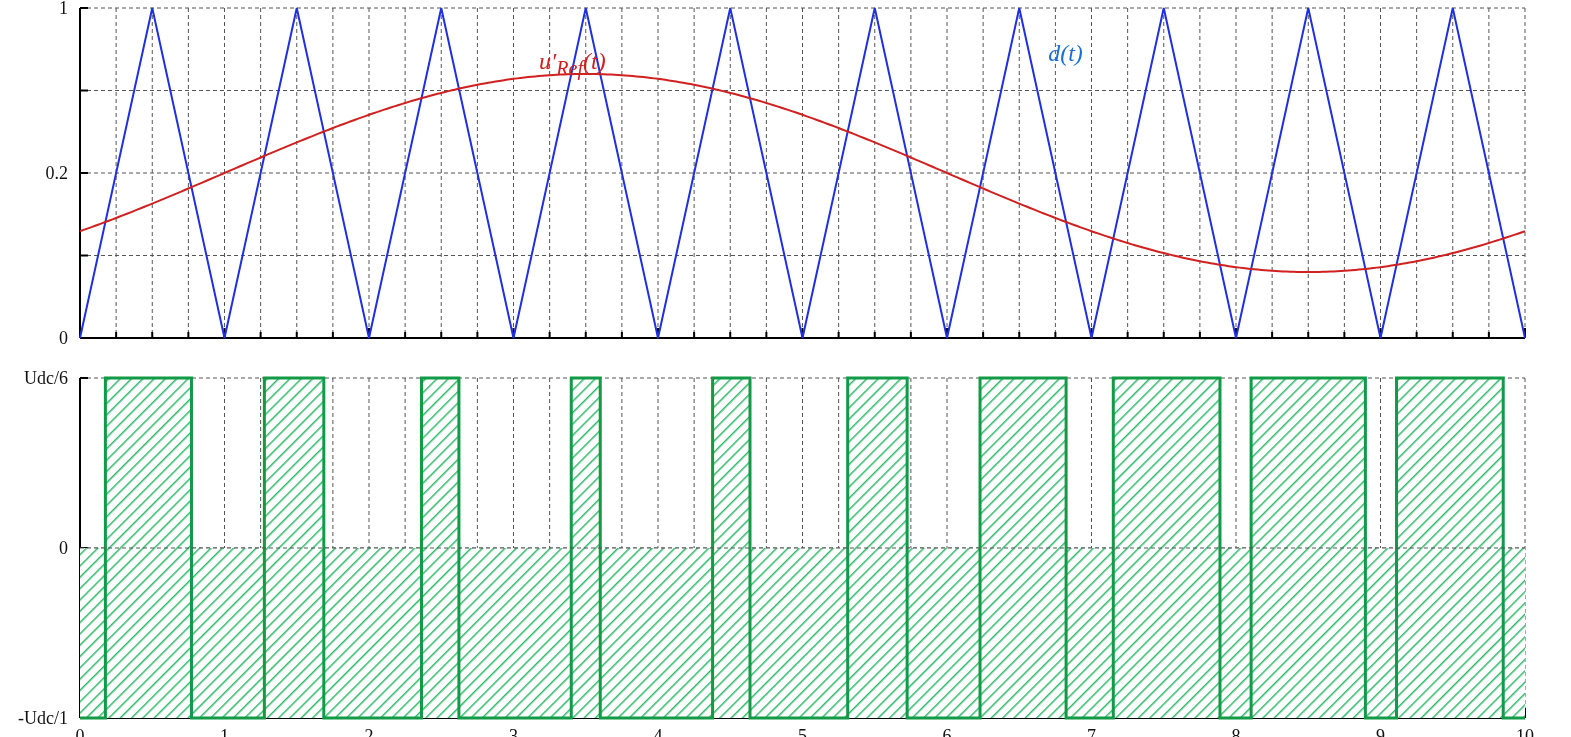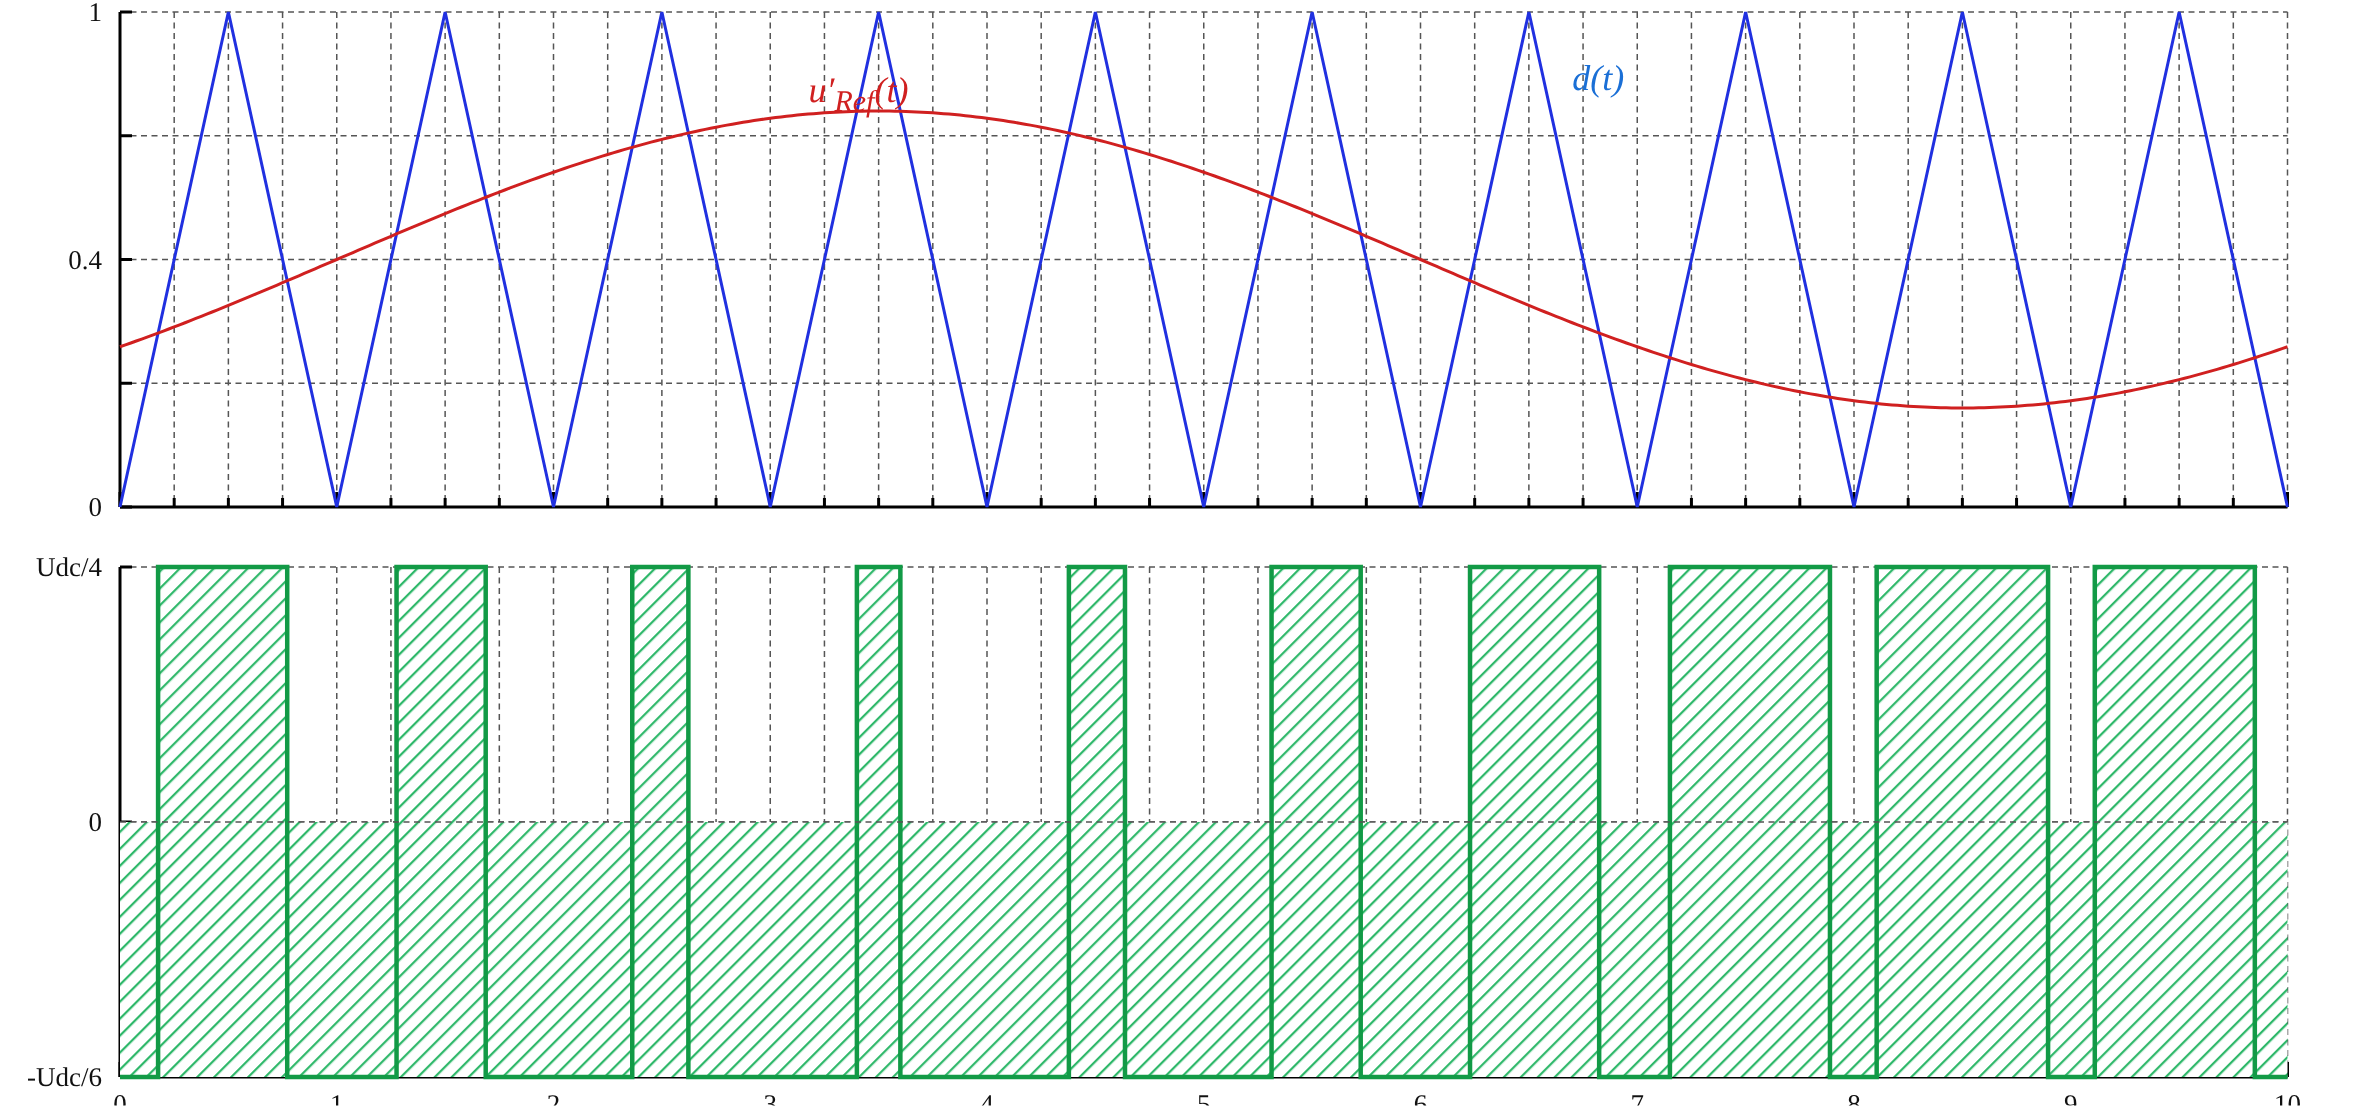--- a/index.html
+++ b/index.html
@@ -257,25 +257,25 @@
       <rect x="1113.2834032059202" y="378" width="106.68930454999781" height="170" fill="url(#hatch)" stroke="none"></rect>
       <rect x="1219.972707755918" y="548" width="31.14274298768396" height="170" fill="url(#hatch)" stroke="none"></rect>
       <rect x="1251.115450743602" y="378" width="114.26909851279629" height="170" fill="url(#hatch)" stroke="none"></rect>
       <rect x="1365.3845492563983" y="548" width="31.142742987683505" height="170" fill="url(#hatch)" stroke="none"></rect>
       <rect x="1396.5272922440818" y="378" width="106.68930454999827" height="170" fill="url(#hatch)" stroke="none"></rect>
       <rect x="1503.21659679408" y="548" width="21.783403205919967" height="170" fill="url(#hatch)" stroke="none"></rect>
       <path class="out-path" d="M 80 718 L 80 718 L 105.39471157454489 718 L 105.39471157454489 378 L 105.39471157454489 378 L 191.47668913093673 378 L 191.47668913093673 718 L 191.47668913093673 718 L 264.36323662866596 718 L 264.36323662866596 378 L 264.36323662866596 378 L 323.80395628758276 378 L 323.80395628758276 718 L 323.80395628758276 718 L 421.50326803193377 718 L 421.50326803193377 378 L 421.50326803193377 378 L 458.91369128309145 378 L 458.91369128309145 718 L 458.91369128309145 718 L 571.2569743399536 718 L 571.2569743399536 378 L 571.2569743399536 378 L 600.2430256600466 378 L 600.2430256600466 718 L 600.2430256600466 718 L 712.5863087169085 718 L 712.5863087169085 378 L 712.5863087169085 378 L 749.9967319680662 378 L 749.9967319680662 718 L 749.9967319680662 718 L 847.6960437124172 718 L 847.6960437124172 378 L 847.6960437124172 378 L 907.136763371334 378 L 907.136763371334 718 L 907.136763371334 718 L 980.0233108690633 718 L 980.0233108690633 378 L 980.0233108690633 378 L 1066.1052884254552 378 L 1066.1052884254552 718 L 1066.1052884254552 718 L 1113.2834032059202 718 L 1113.2834032059202 378 L 1113.2834032059202 378 L 1219.972707755918 378 L 1219.972707755918 718 L 1219.972707755918 718 L 1251.115450743602 718 L 1251.115450743602 378 L 1251.115450743602 378 L 1365.3845492563983 378 L 1365.3845492563983 718 L 1365.3845492563983 718 L 1396.5272922440818 718 L 1396.5272922440818 378 L 1396.5272922440818 378 L 1503.21659679408 378 L 1503.21659679408 718 L 1503.21659679408 718 L 1525 718 " fill="none"></path>
       <line x1="80" y1="548" x2="1525" y2="548" stroke="#555" stroke-width="1" stroke-dasharray="4 3"></line>
     </svg>
     <div class="tick-label" style="left:68px; top:328px; transform:translateX(-100%);">0</div>
-    <div class="tick-label" style="left:68px; top:163px; transform:translateX(-100%);">0.4</div>
+    <div class="tick-label" style="left:68px; top:163px; transform:translateX(-100%);">0.2</div>
     <div class="tick-label" style="left:68px; top:-2px; transform:translateX(-100%);">1</div>
-    <div class="tick-label" style="left:68px; top:708px; transform:translateX(-100%);">-Udc/6</div>
+    <div class="tick-label" style="left:68px; top:708px; transform:translateX(-100%);">-Udc/1</div>
     <div class="tick-label" style="left:68px; top:538px; transform:translateX(-100%);">0</div>
-    <div class="tick-label" style="left:68px; top:368px; transform:translateX(-100%);">Udc/4</div>
+    <div class="tick-label" style="left:68px; top:368px; transform:translateX(-100%);">Udc/6</div>
     <div class="tick-label" style="left:80px; top:726px; transform:translateX(-50%);">0</div>
     <div class="tick-label" style="left:224.5px; top:726px; transform:translateX(-50%);">1</div>
     <div class="tick-label" style="left:369px; top:726px; transform:translateX(-50%);">2</div>
     <div class="tick-label" style="left:513.5px; top:726px; transform:translateX(-50%);">3</div>
     <div class="tick-label" style="left:658px; top:726px; transform:translateX(-50%);">4</div>
     <div class="tick-label" style="left:802.5px; top:726px; transform:translateX(-50%);">5</div>
     <div class="tick-label" style="left:947px; top:726px; transform:translateX(-50%);">6</div>
     <div class="tick-label" style="left:1091.5px; top:726px; transform:translateX(-50%);">7</div>
     <div class="tick-label" style="left:1236px; top:726px; transform:translateX(-50%);">8</div>
     <div class="tick-label" style="left:1380.5px; top:726px; transform:translateX(-50%);">9</div>

